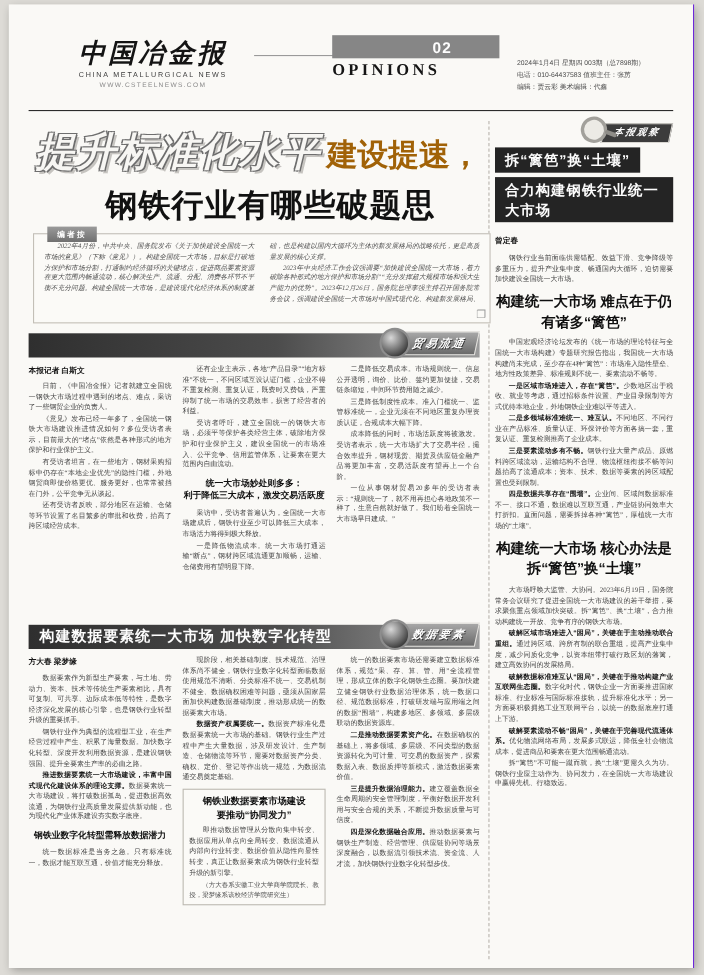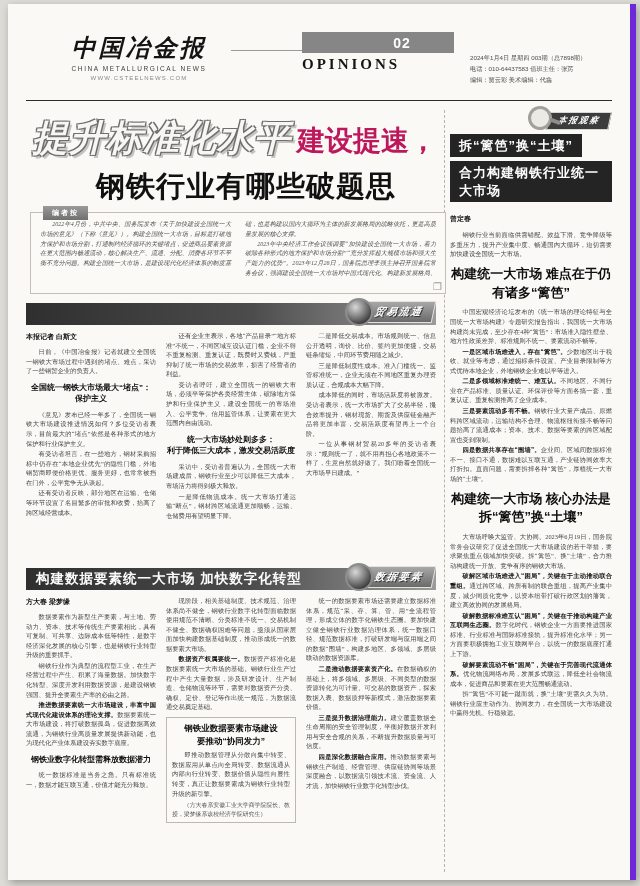--- a/index.html
+++ b/index.html
@@ -1,18 +1,18 @@
 <!DOCTYPE html>
 <html><head>
 <meta charset="utf-8">
 <style>
   html,body{margin:0;padding:0;background:#dddbd6;}
   body{width:640px;height:886px;overflow:hidden;font-family:"Liberation Serif",serif;}
   .paper{position:absolute;left:8px;top:4px;width:622px;height:876px;background:#faf9f6;
-         box-shadow:2px 3px 8px rgba(0,0,0,.3);border-right:6px solid #6d28d9;}
+         box-shadow:2px 3px 8px rgba(0,0,0,.3);border-right:1px solid #6d28d9;}
   
   .masthead{position:absolute;left:18px;top:22px;right:12px;height:72px;}
   .logo-block{position:absolute;left:18px;top:6px;width:190px;text-align:center;}
   .logo-cn{font-size:24px;font-weight:900;font-style:italic;letter-spacing:3px;color:#141414;
            font-family:"Liberation Serif",serif;}
   .logo-en{font-size:6.5px;letter-spacing:1.6px;color:#3d3d3d;margin-top:1px;font-family:"Liberation Sans",sans-serif;}
   .logo-url{font-size:6px;letter-spacing:1.2px;color:#8a8a8a;margin-top:3px;font-family:"Liberation Sans",sans-serif;}
   .logo-rule{position:absolute;left:205px;top:24px;width:75px;border-top:1px solid #9a9a9a;}
   .section-block{position:absolute;left:268px;top:2px;display:flex;align-items:flex-start;}
   .section-cn{font-size:40px;font-weight:900;color:#161616;line-height:1;font-family:"Liberation Serif",serif;
@@ -29,21 +29,21 @@
   .main{position:absolute;left:18px;top:102px;width:586px;height:768px;display:flex;}
   .left{width:410px;position:relative;}
   .divider{width:1px;margin:4px 4px 0 8px;border-left:1px dashed #b8b4ac;height:762px;}
   .right{flex:1;position:relative;padding-top:2px;}
   
   .lead-head{padding:8px 0 0 6px;height:84px;}
   .hl1{white-space:nowrap;}
   .outline{font:italic 900 36px "Liberation Sans",sans-serif;letter-spacing:1px;color:#f7f6f3;
            text-shadow:-1.3px -1.3px 0 #6e6e6e,1.3px -1.3px 0 #6e6e6e,-1.3px 1.3px 0 #6e6e6e,
                        1.3px 1.3px 0 #6e6e6e,3px 3px 0 #c6c4c0;}
-  .hl-rest{font:900 28px "Liberation Sans",sans-serif;color:#be185d;margin-left:6px;margin-top:28px;}
+  .hl-rest{font:900 28px "Liberation Sans",sans-serif;color:#a16207;margin-left:6px;margin-top:28px;}
   .hl2{font:900 29px "Liberation Sans",sans-serif;color:#111;margin:4px 0 0 64px;letter-spacing:1px;}
   
   .editor-box{position:relative;margin:14px 0 0 4px;width:396px;height:70px;border:1px solid #c3bfb7;
               background:#fbfaf7;padding:7px 9px 3px;}
   .ed-tag{position:absolute;left:12px;top:-7px;background:linear-gradient(#9a9a9a,#707070);color:#fff;
           font:bold 7px "Liberation Sans",sans-serif;padding:2px 9px;letter-spacing:2px;}
   .ed-cols{column-count:2;column-gap:14px;font-style:italic;font-size:6.1px;line-height:1.6;color:#4f4f4f;
            text-align:justify;height:60px;overflow:hidden;}
   .ed-cols p{margin:0;text-indent:2em;}
   .cube{position:absolute;right:3px;bottom:1px;font-size:10px;color:#9a9a9a;}
@@ -136,22 +136,20 @@
         <div class="banner">
           <span class="badge-wrap">
             <span class="photo"></span>
             <span class="ribbon">贸易流通</span>
           </span>
         </div>
         <div class="cols3 c1h">
           <div class="col">
               <p class="blk-byline">本报记者 白斯文</p>
               <p class="blk-p">日前，《中国冶金报》记者就建立全国统一钢铁大市场过程中遇到的堵点、难点，采访了一些钢贸企业的负责人。</p>
-              <p class="blk-subhead">全国统一钢铁大市场最大“堵点”：
-保护主义</p>
               <p class="blk-p">《意见》发布已经一年多了，全国统一钢铁大市场建设推进情况如何？多位受访者表示，目前最大的“堵点”依然是各种形式的地方保护和行业保护主义。</p>
               <p class="blk-p">有受访者坦言，在一些地方，钢材采购招标中仍存在“本地企业优先”的隐性门槛，外地钢贸商即便价格更优、服务更好，也常常被挡在门外，公平竞争无从谈起。</p>
               <p class="blk-p">还有受访者反映，部分地区在运输、仓储等环节设置了名目繁多的审批和收费，抬高了跨区域经营成本。</p>
             </div>
           <div class="col">
               <p class="blk-p">还有企业主表示，各地“产品目录”“地方标准”不统一，不同区域互设认证门槛，企业不得不重复检测、重复认证，既费时又费钱，严重抑制了统一市场的交易效率，损害了经营者的利益。</p>
               <p class="blk-p">受访者呼吁，建立全国统一的钢铁大市场，必须平等保护各类经营主体，破除地方保护和行业保护主义，建设全国统一的市场准入、公平竞争、信用监管体系，让要素在更大范围内自由流动。</p>
               <p class="blk-subhead">统一大市场妙处则多多：
 利于降低三大成本，激发交易活跃度</p>
               <p class="blk-p">采访中，受访者普遍认为，全国统一大市场建成后，钢铁行业至少可以降低三大成本，市场活力将得到极大释放。</p>

